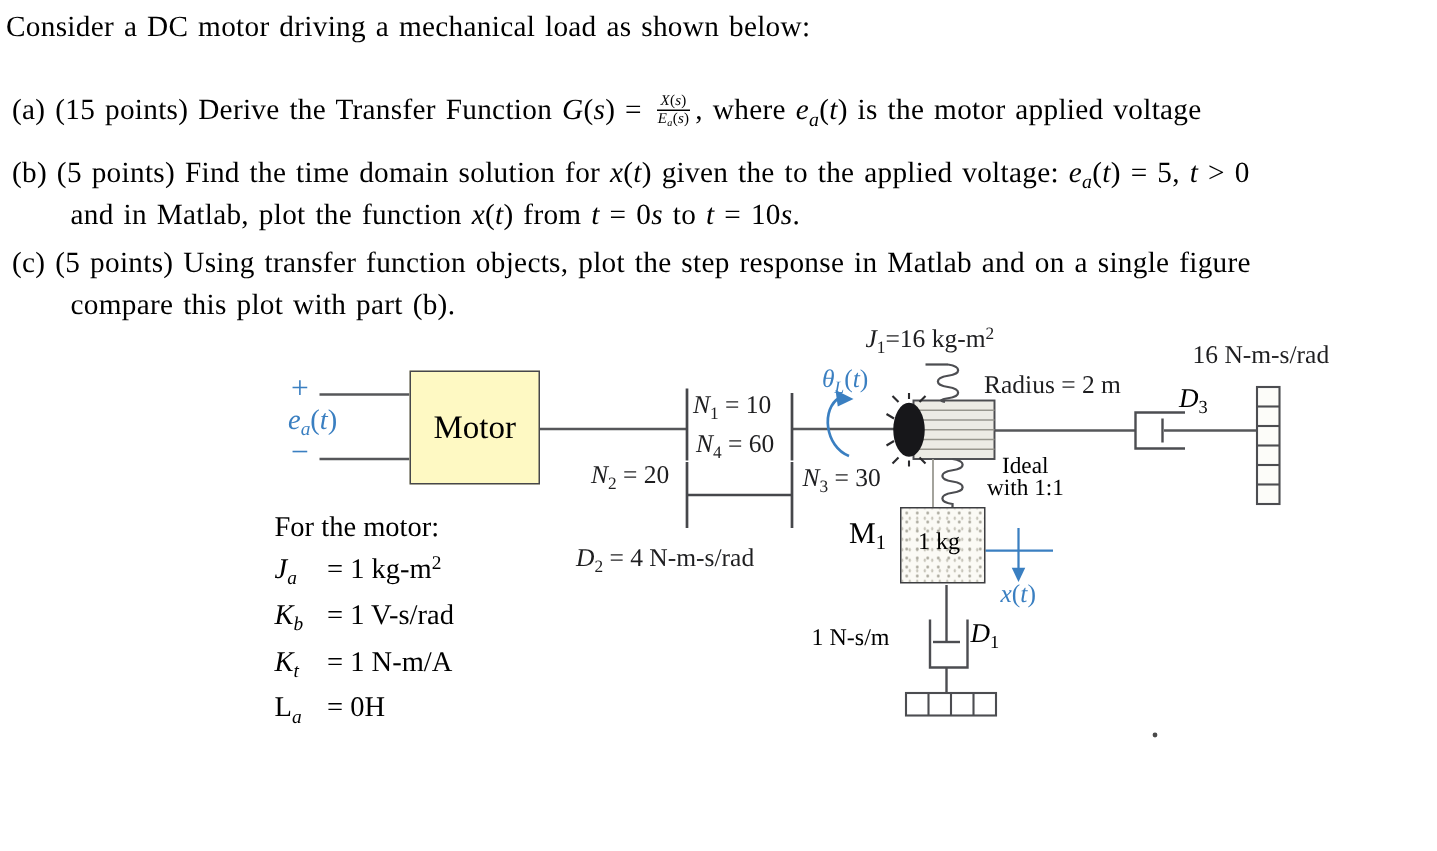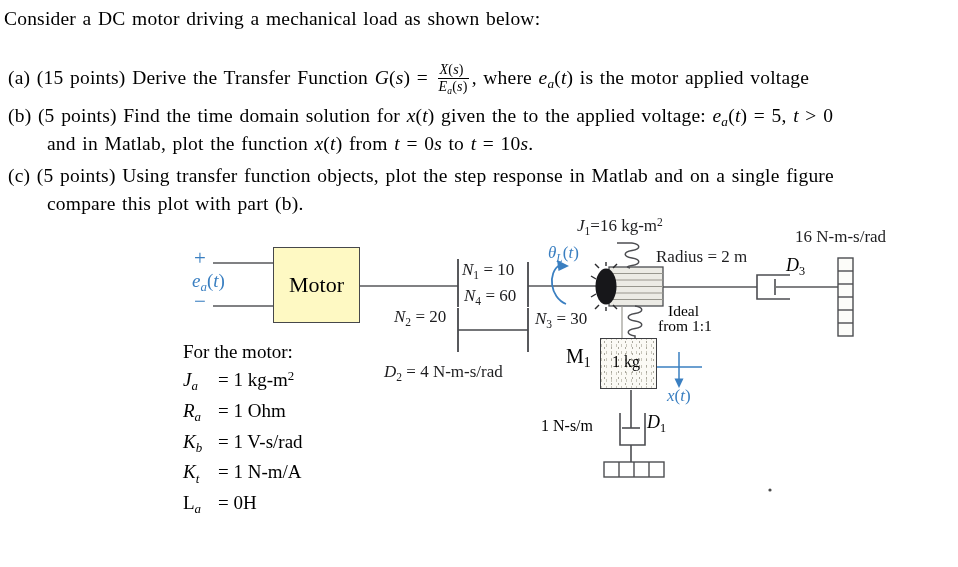--- a/index.html
+++ b/index.html
@@ -6,21 +6,21 @@
   html,body{margin:0;padding:0;}
   body{width:958px;height:567px;background:#fff;font-family:"Liberation Serif",serif;color:var(--ink);position:relative;overflow:hidden;}
   .abs{position:absolute;white-space:nowrap;}
   .ptext{font-size:19.5px;letter-spacing:0.2px;word-spacing:1.5px;color:#000;}
   .dlabel{font-size:17px;color:#1e1e20;}
   .blue{color:var(--blue);}
   .it{font-style:italic;}
   .sb{font-size:68%;position:relative;top:0.33em;}
   .sp{font-size:68%;position:relative;top:-0.45em;}
   .bold{font-weight:normal;}
-  .frac{display:inline-flex;flex-direction:column;vertical-align:middle;font-size:14px;line-height:1.12;margin:0 3px;transform:translateY(-1px);}
+  .frac{display:inline-flex;flex-direction:column;align-items:center;vertical-align:middle;font-size:10px;line-height:1.12;margin:0 3px;transform:translateY(-1px);}
   .frac .fnum{border-bottom:1.2px solid #000;padding:0 2px;}
   .frac .fden{padding:0 1px;}
   .motor-box{left:273px;top:247px;width:85px;height:74px;border:1.8px solid #46474b;background:#fef9c3;display:flex;align-items:center;justify-content:center;font-size:22px;z-index:2;}
   .mass{left:600px;top:338px;width:55px;height:49px;border:1.7px solid #3c3d41;background-color:#fbfaf5;
         background-image:radial-gradient(#aaa89d 0.9px, transparent 1.1px),radial-gradient(#c8c6bb 0.8px, transparent 1px);
         background-size:7px 6px,5px 7px;background-position:0 0,3px 3px;z-index:2;}
   .overlay{position:absolute;left:0;top:0;z-index:1;}
   .lbl{z-index:3;}
   .param-row{display:flex;height:30.8px;font-size:19px;align-items:flex-start;}
   .psym{width:35px;}
@@ -132,44 +132,40 @@
 <div class="abs dlabel lbl" style="left:462px;top:260px;"><span class="it">N</span><span class="sb">1</span><span> = 10</span></div>
 <div class="abs dlabel lbl" style="left:464px;top:286px;"><span class="it">N</span><span class="sb">4</span><span> = 60</span></div>
 <div class="abs dlabel lbl" style="left:394px;top:307px;"><span class="it">N</span><span class="sb">2</span><span> = 20</span></div>
 <div class="abs dlabel lbl" style="left:535px;top:309px;"><span class="it">N</span><span class="sb">3</span><span> = 30</span></div>
 <div class="abs dlabel lbl" style="left:384px;top:362px;"><span class="it">D</span><span class="sb">2</span><span> = 4 N-m-s/rad</span></div>
 
 <div class="abs dlabel lbl" style="left:577px;top:216px;"><span class="it">J</span><span class="sb">1</span><span>=16 kg-m</span><span class="sp">2</span></div>
 <div class="abs dlabel blue lbl" style="left:548px;top:243px;"><span class="it">θ</span><span class="it sb">L</span><span>(</span><span class="it">t</span><span>)</span></div>
 <div class="abs dlabel lbl" style="left:656px;top:247px;">Radius = 2 m</div>
 <div class="abs lbl" style="left:668px;top:302px;font-size:15.5px;">Ideal</div>
-<div class="abs lbl" style="left:658px;top:317px;font-size:15.5px;">from 1:1</div>
+<div class="abs lbl" style="left:658px;top:317px;font-size:15.5px;">with 1:1</div>
 
 <div class="abs mass"></div>
 <div class="abs bold lbl" style="left:566px;top:345px;font-size:20px;"><span>M</span><span class="sb">1</span></div>
 <div class="abs lbl" style="left:612px;top:353px;font-size:16px;">1 kg</div>
 <div class="abs blue lbl" style="left:667px;top:386px;font-size:17px;"><span class="it">x</span><span>(</span><span class="it">t</span><span>)</span></div>
 
 <div class="abs lbl" style="left:541px;top:417px;font-size:16px;">1 N-s/m</div>
 <div class="abs lbl" style="left:647px;top:412px;font-size:18px;"><span class="it">D</span><span class="sb">1</span></div>
 
 <div class="abs lbl" style="left:786px;top:255px;font-size:18px;"><span class="it">D</span><span class="sb">3</span></div>
 <div class="abs dlabel lbl" style="left:795px;top:227px;">16 N-m-s/rad</div>
 
 <div class="abs lbl" style="left:183px;top:341px;font-size:19px;">For the motor:</div>
 <div class="abs lbl" style="left:183px;top:369px;">
   <div class="param-row">
     <span class="psym"><span class="it">J</span><span class="it sb">a</span></span>
     <span><span>= 1 kg-m</span><span class="sp">2</span></span>
   </div>
   <div class="param-row">
-    <span class="psym"><span class="it">R</span><span class="it sb">a</span></span>
-    <span><span>= 1 Ohm</span></span>
-  </div>
-  <div class="param-row">
     <span class="psym"><span class="it">K</span><span class="it sb">b</span></span>
     <span><span>= 1 V-s/rad</span></span>
   </div>
   <div class="param-row">
     <span class="psym"><span class="it">K</span><span class="it sb">t</span></span>
     <span><span>= 1 N-m/A</span></span>
   </div>
   <div class="param-row">
     <span class="psym"><span>L</span><span class="it sb">a</span></span>
     <span><span>= 0H</span></span>

